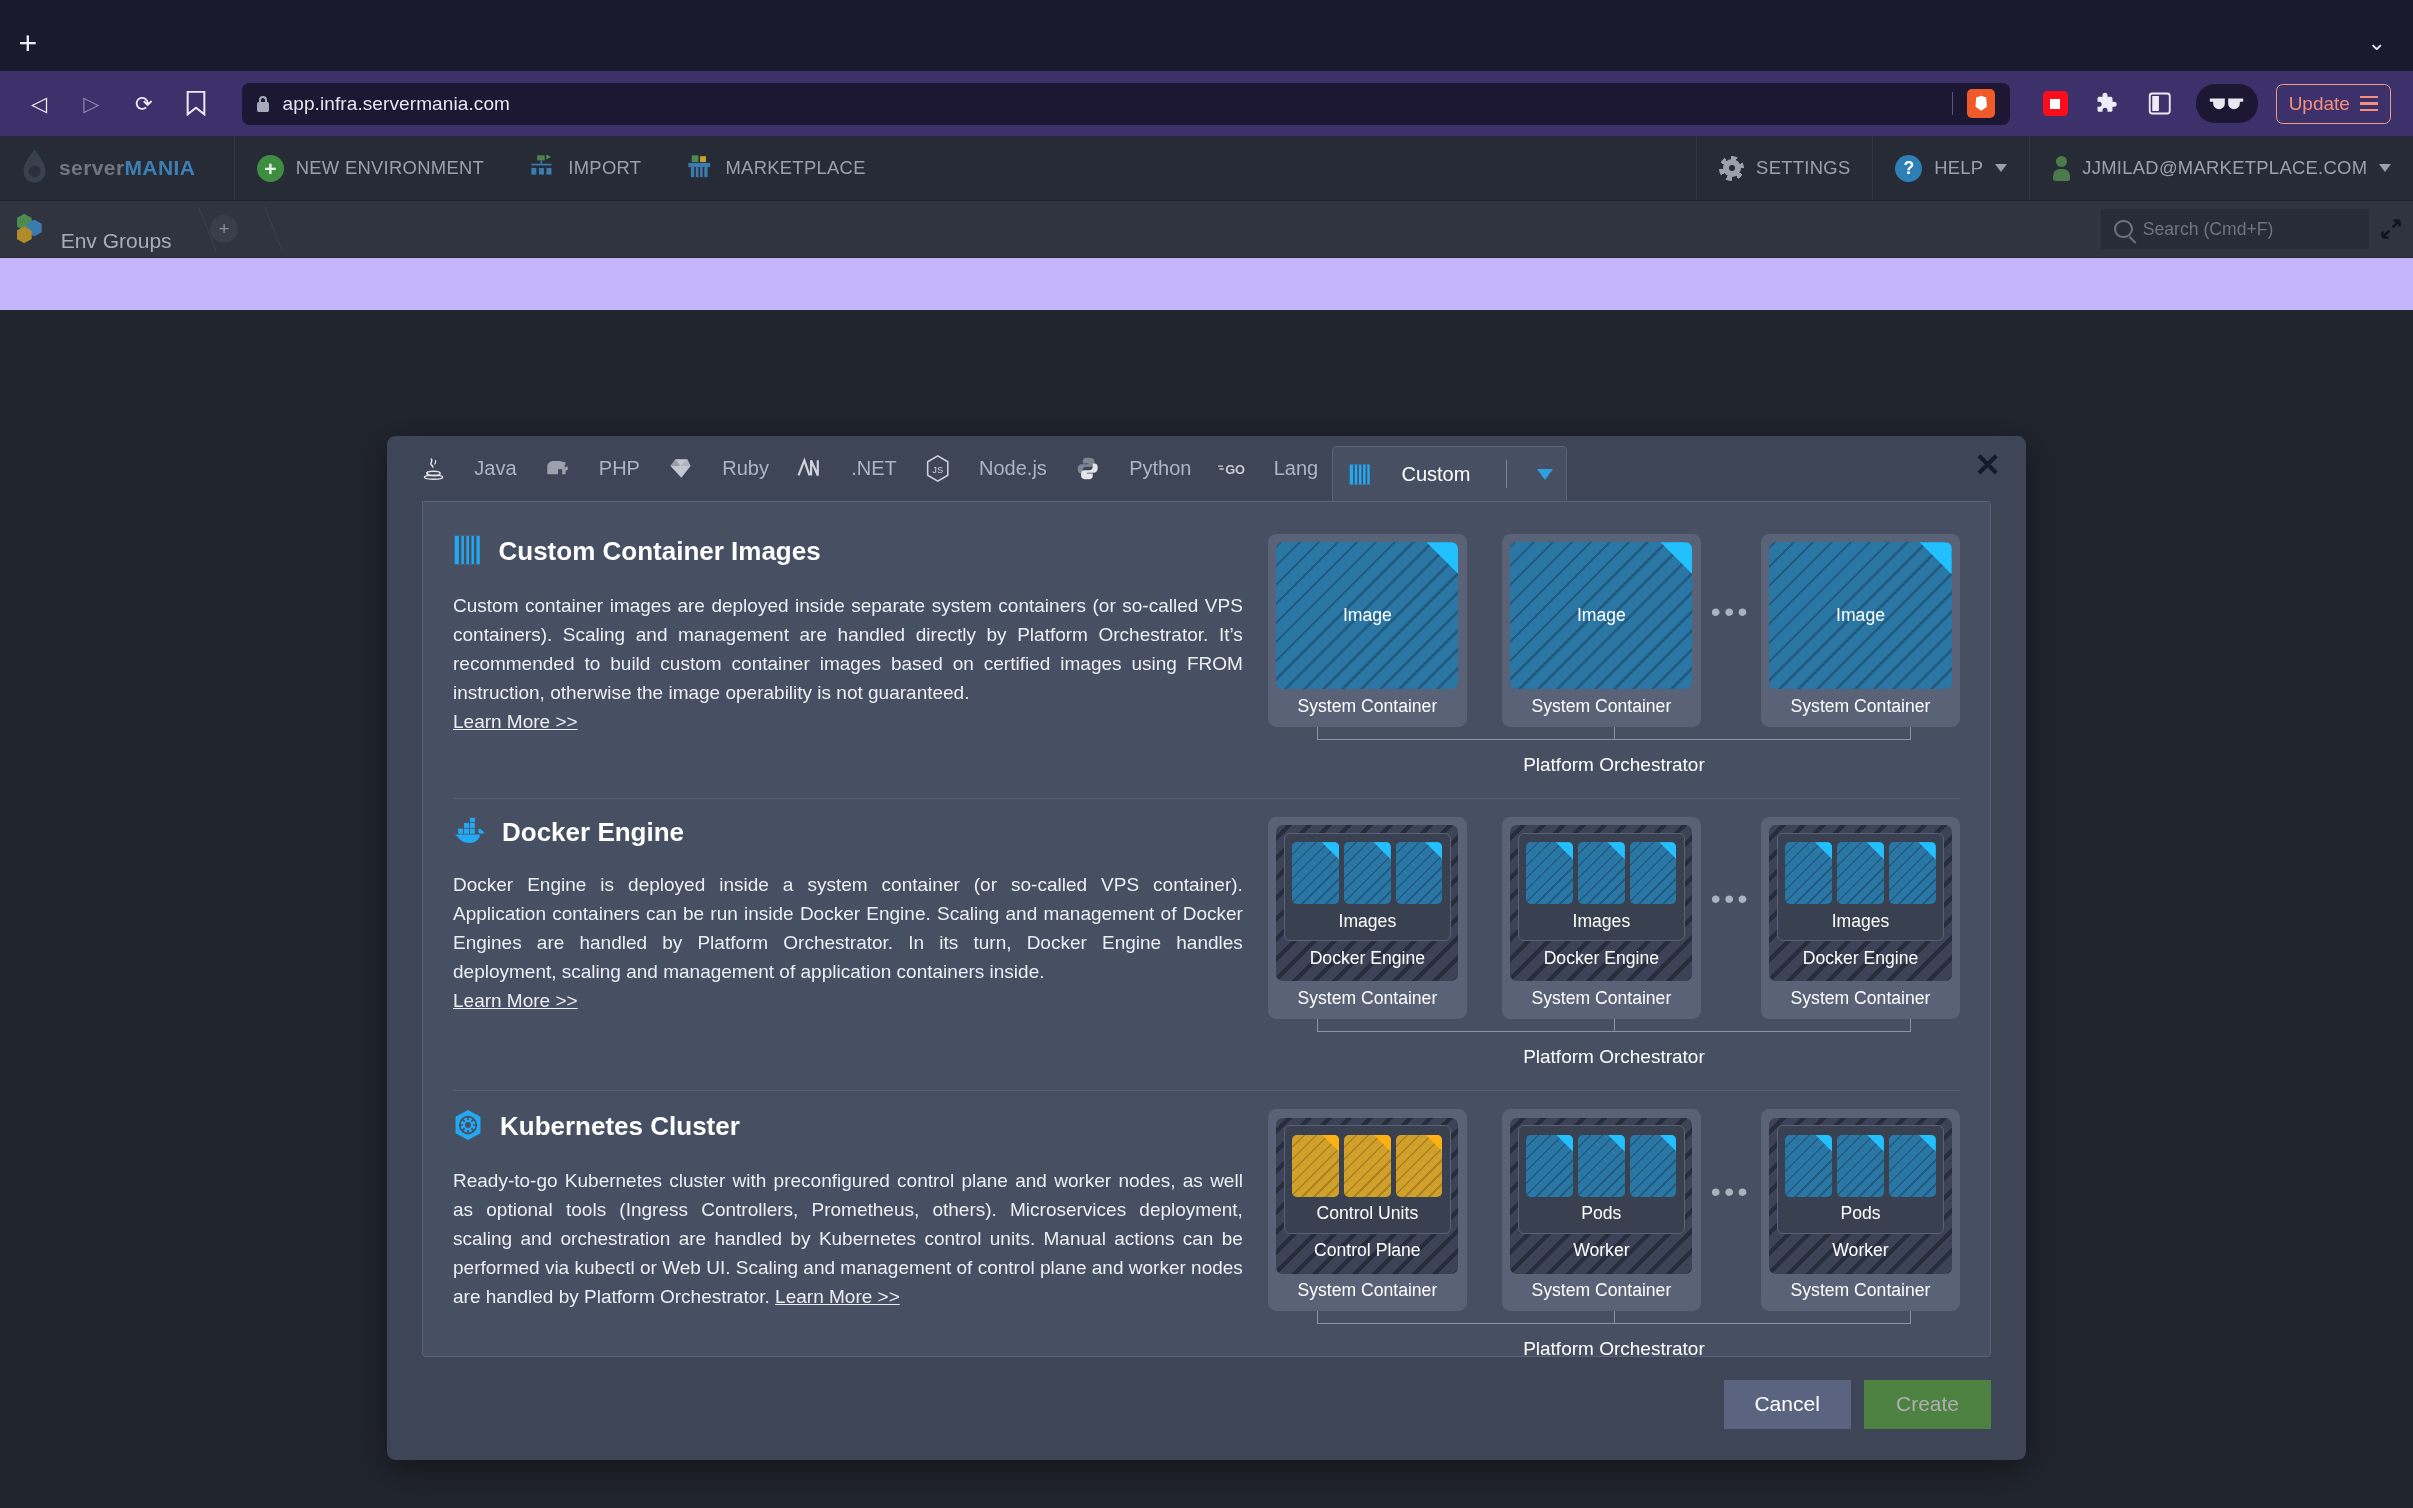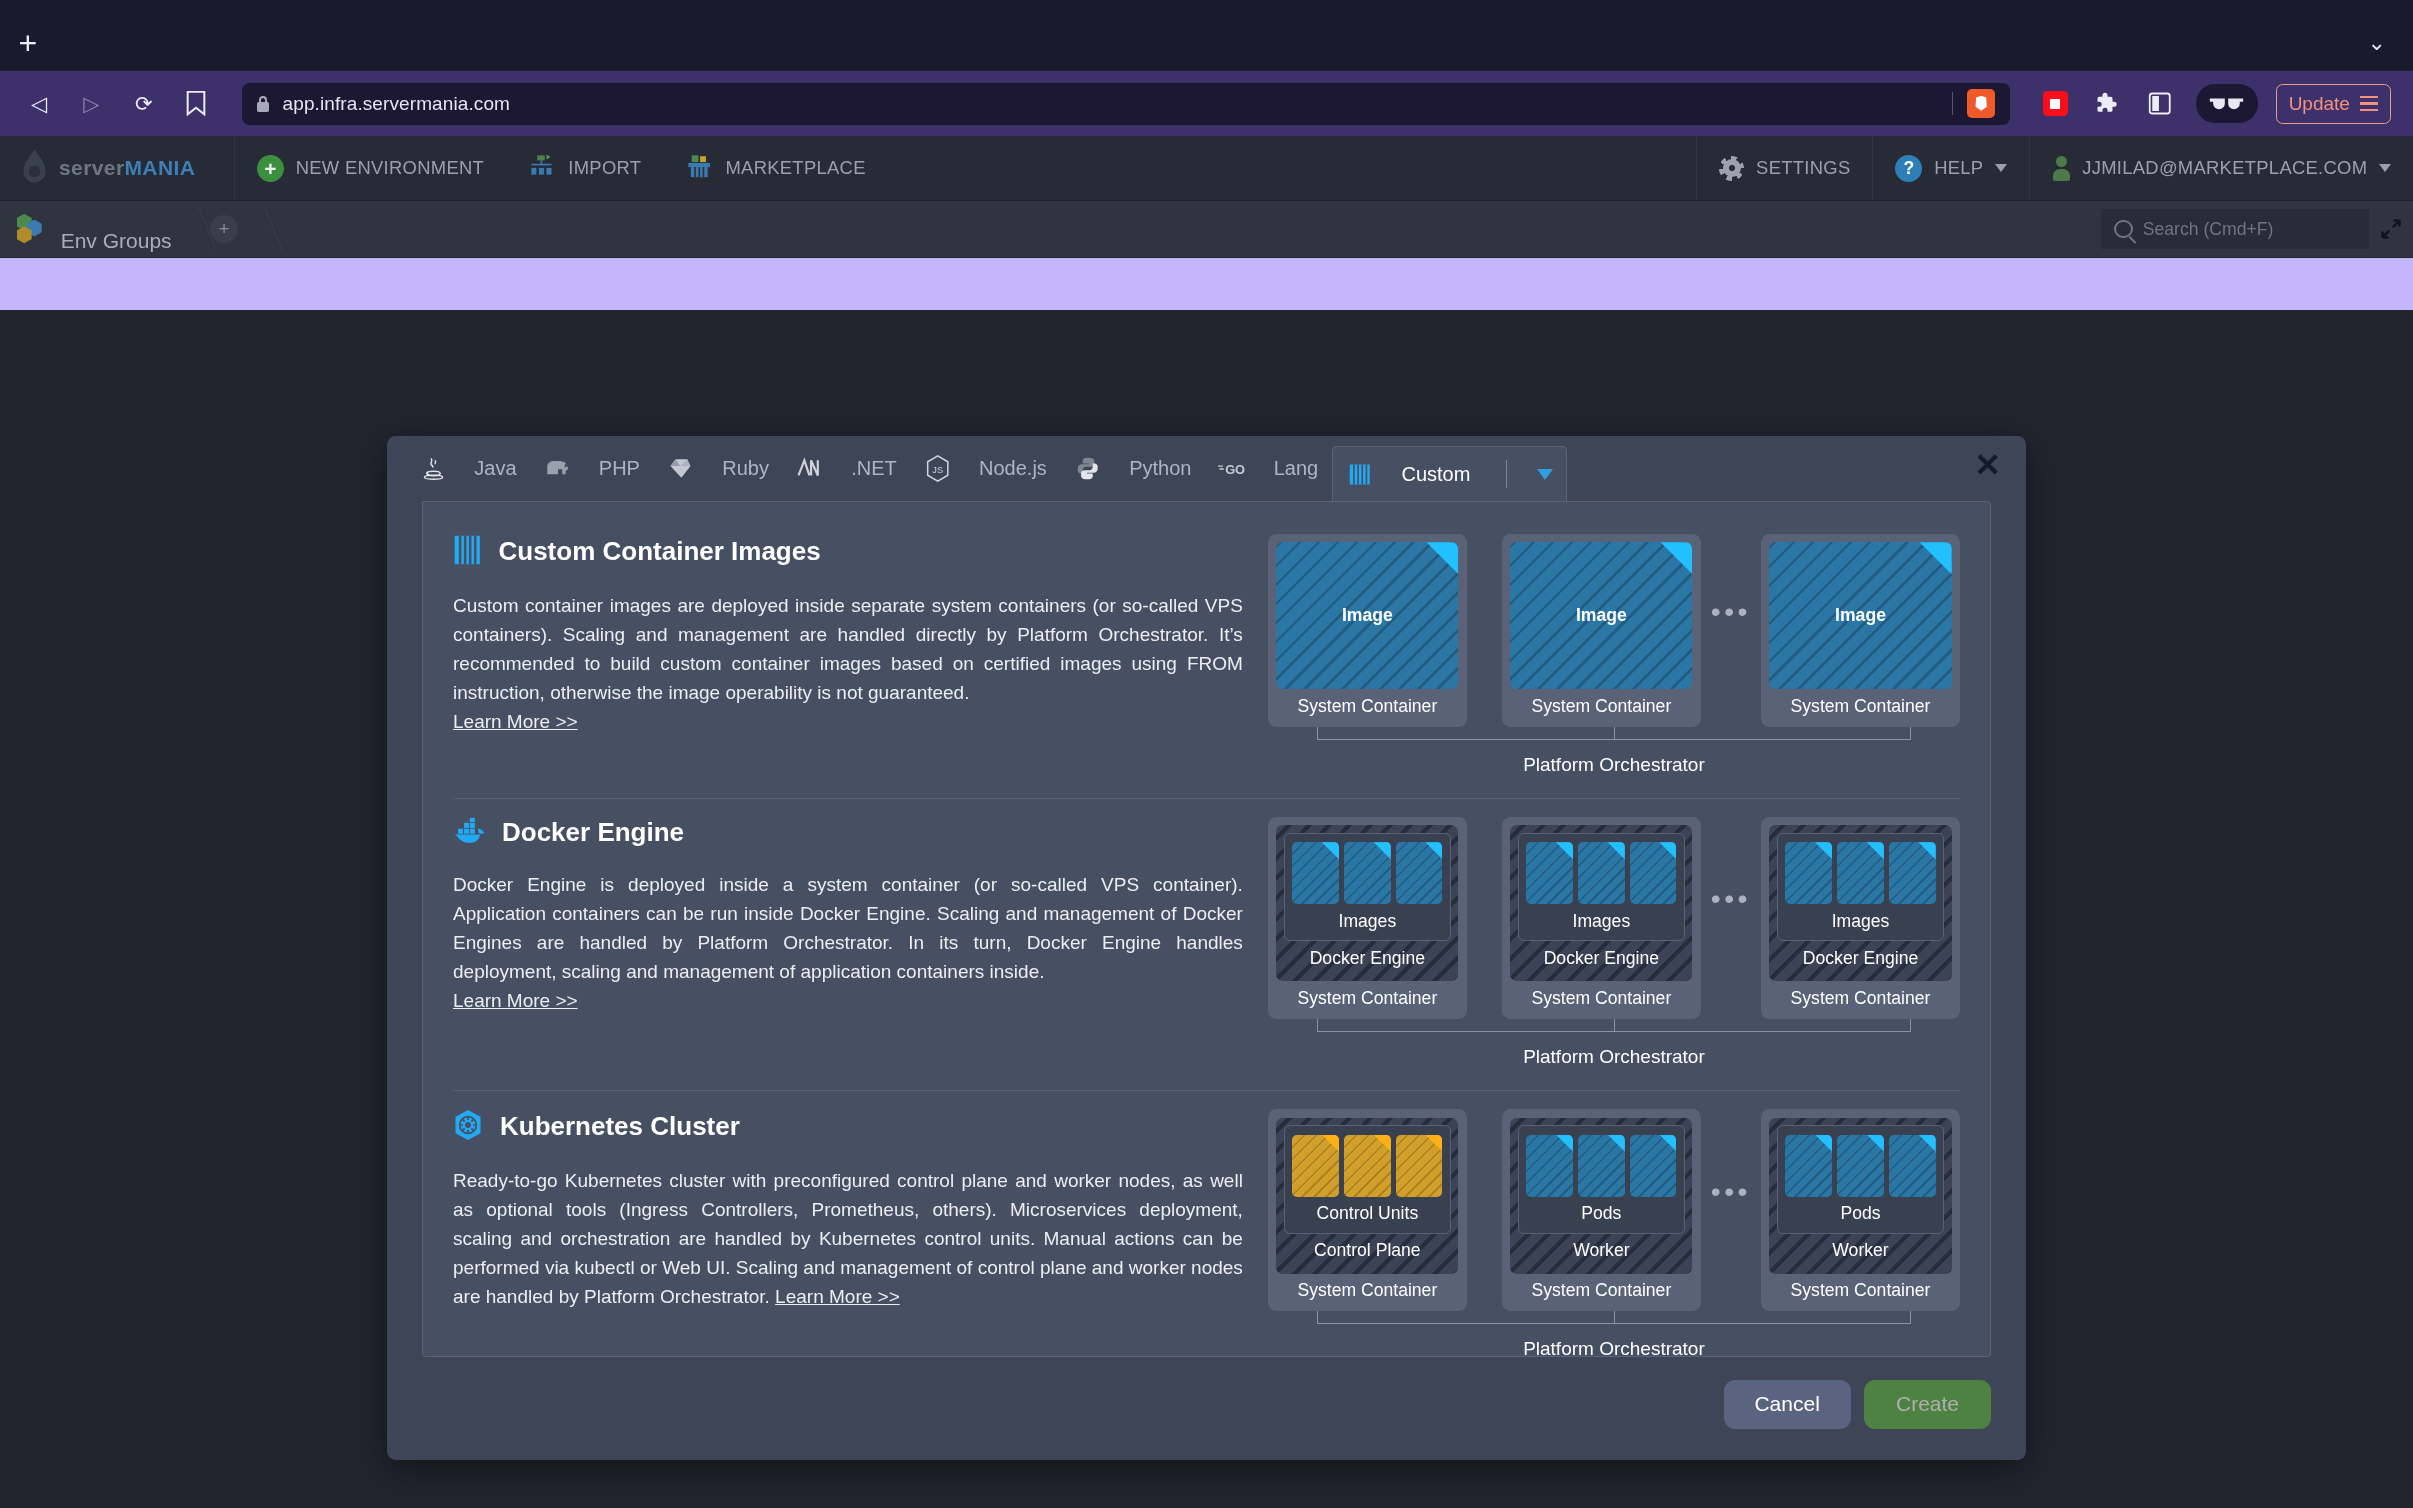--- a/index.html
+++ b/index.html
@@ -149,21 +149,21 @@
   .syscont.gap { margin-left:35px; }
   .dots { color:#aab1bf; font-size:28.5px; letter-spacing:3.4px; line-height:1; padding:0 10px; margin-bottom:39px; }
   .sc-label { color:#fff; font-size:17.6px; padding:6.7px 0 10px; }
   .img-card {
     width:100%; height:147px; border-radius:6.7px; position:relative; overflow:hidden;
     background-color:#2a77a5;
     background-image:repeating-linear-gradient(-45deg, rgba(20,35,55,.32) 0 2.5px, transparent 2.5px 13.4px);
     display:flex; align-items:center; justify-content:center;
   }
   .img-card .fold { position:absolute; right:0; top:0; width:32px; height:32px; background:#23c0ff; clip-path:polygon(100% 0,100% 100%,0 0); }
-  .img-card .cap { color:#fff; font-size:17.6px; position:relative; z-index:2;font-weight:bold; }
+  .img-card .cap { color:#fff; font-size:17.6px; position:relative; z-index:2; }
 
   .hatchbox {
     width:100%; border-radius:6.7px;
     background-color:#3c4356;
     background-image:repeating-linear-gradient(-45deg, rgba(20,26,38,.55) 0 4.2px, transparent 4.2px 14.2px);
     padding:7.5px; display:flex; flex-direction:column; align-items:center;
   }
   .innerbox { width:100%; background:#394050; border:0.8px solid #596278; border-radius:5.9px; padding:8.4px 7.5px 5px 7.5px; }
   .minirow { display:flex; gap:5px; justify-content:center; }
   .mini {
@@ -177,21 +177,21 @@
   .mini .shadow { position:absolute; right:0; top:0; width:17px; height:17px; background:rgba(255,255,255,.13); clip-path:polygon(0 0,100% 0,100% 100%); }
   .inner-cap { color:#fff; font-size:17.6px; text-align:center; padding:6.7px 0 3.4px; }
   .hatch-cap { color:#fff; font-size:17.6px; text-align:center; padding:6.7px 0 5px; }
 
   .brace { width:100%; position:relative; height:23.5px; }
   .brace .bar { position:absolute; left:49px; right:49px; top:11.7px; height:0.8px; background:#8b93a3; }
   .brace .t { position:absolute; top:0; width:0.8px; height:11.7px; background:#8b93a3; }
   .orch-label { color:#ffffff; font-size:19px; padding-top:3.4px; }
 
   .modal-footer { height:94px; display:flex; align-items:center; justify-content:flex-end; padding-right:35px; gap:13.4px; }
-  .btn { height:49px; border-radius:11px; min-width:127px; display:flex; align-items:center; justify-content:center; font-size:21px; }
+  .btn { height:49px; border-radius:0; min-width:127px; display:flex; align-items:center; justify-content:center; font-size:21px; }
   .btn-cancel { background:#5a6480; color:#fff; }
   .btn-create { background:#4e8243; color:#aeb0ae; }
 </style>
 </head>
 <body>
 
 <div class="browser-tabstrip">
   <div class="newtab">+</div>
   <div class="tabstrip-right">⌄</div>
 </div>

